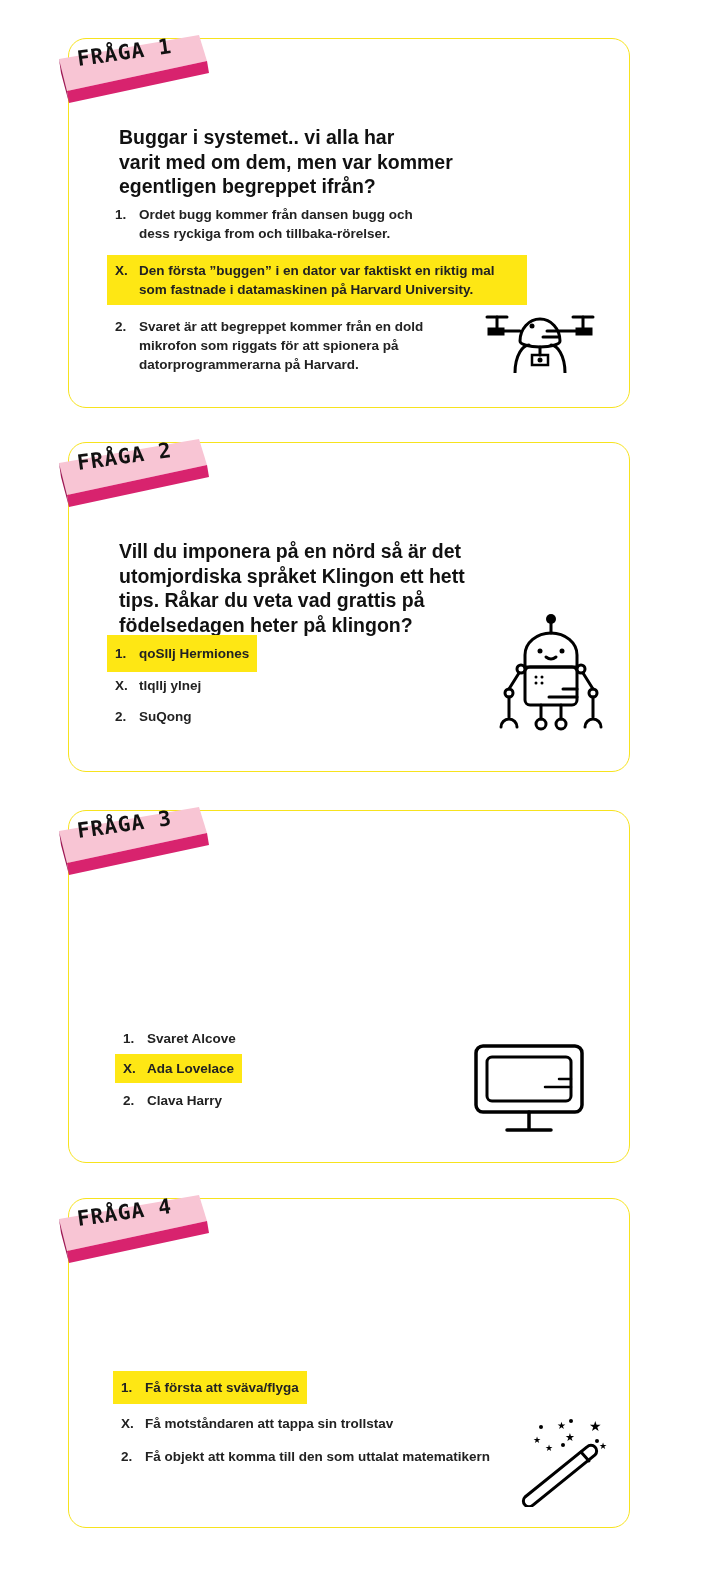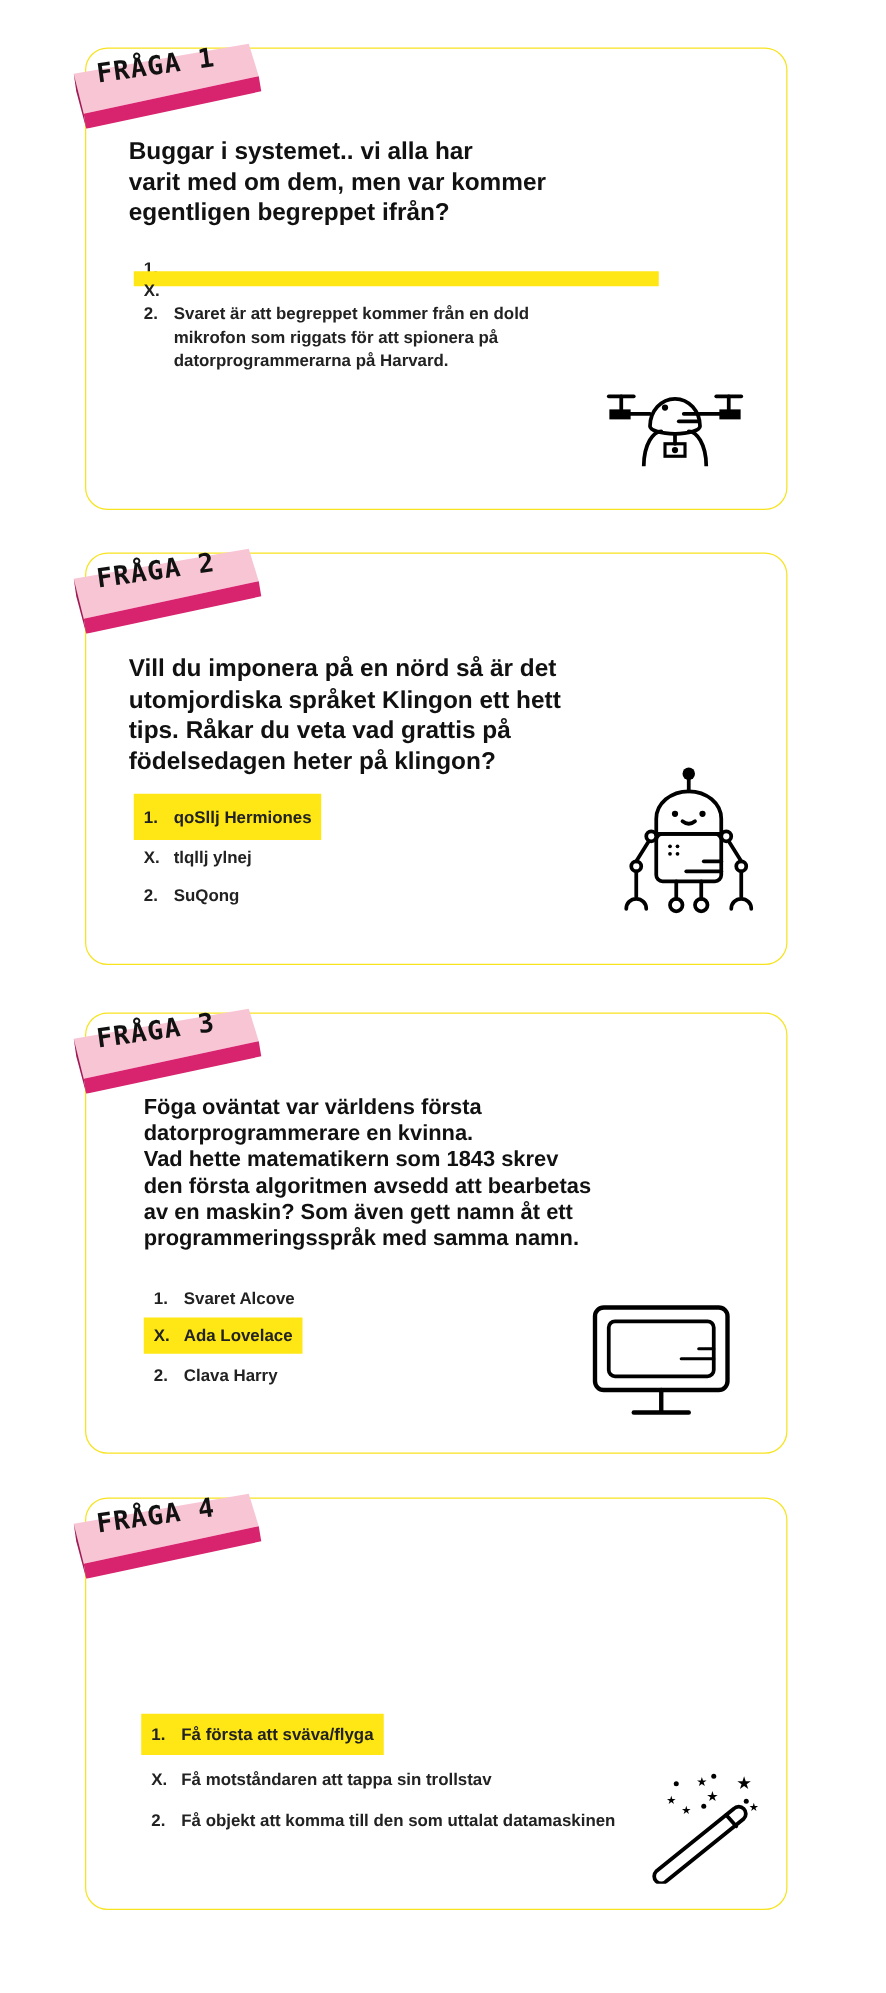--- a/index.html
+++ b/index.html
@@ -6,21 +6,21 @@
   body { width: 709px; height: 1594px; position: relative; overflow: hidden;
          font-family: "Liberation Sans", "DejaVu Sans", sans-serif; color: #111; }
   .card { position: absolute; left: 68px; width: 562px; border: 1.5px solid #f7e31e;
           border-radius: 18px; box-sizing: border-box; background: #fff; }
   .tag { position: absolute; left: -12px; top: -6px; width: 160px; height: 62px; }
   .tag svg { display: block; }
   .tag-text { position: absolute; left: 22px; top: 14px; font-family: "DejaVu Sans Mono", monospace;
               font-weight: bold; font-size: 21px; letter-spacing: 1px; transform: rotate(-8deg);
               transform-origin: left bottom; color: #111; }
   .question { position: absolute; font-weight: bold; font-size: 19.5px; line-height: 24.5px;
-              color: #111; margin: 0; white-space: pre-line; }
+              color: #111; margin: 16px; white-space: pre-line; }
   .answers { position: absolute; list-style: none; margin: 0; padding: 0; }
   .answer { position: relative; font-size: 13.5px; line-height: 19px; padding: 0 8px 0 32px;
             margin-bottom: 12px; font-weight: bold; color: #222; }
   .answer.hl { background: #fee714; }
   .answer .mk { position: absolute; left: 8px; top: 0; }
   .illus { position: absolute; }
 </style>
 </head>
 <body>
 
@@ -32,23 +32,25 @@
       <polygon points="2,26 10,58 12,70 4,40" fill="#a01a55"></polygon>
     </svg>
     <span class="tag-text">FRÅGA 1</span>
   </div>
   <p class="question" style="left:34px;top:70px;">Buggar i systemet.. vi alla har
 varit med om dem, men var kommer
 egentligen begreppet ifrån?</p>
   <ul class="answers" style="left:38px;top:166px;width:420px;">
     <li class="answer" style="padding-right:80px;">
       <span class="mk">1.</span>
+      <span>Ordet bugg kommer från dansen bugg och dess ryckiga from och tillbaka-rörelser.</span>
     </li>
     <li class="answer hl" style="padding-top:6px;padding-bottom:6px;">
       <span class="mk" style="top:6px;">X.</span>
+      <span>Den första ”buggen” i en dator var faktiskt en riktig mal som fastnade i datamaskinen på Harvard University.</span>
     </li>
     <li class="answer" style="padding-right:100px;">
       <span class="mk">2.</span>
       <span>Svaret är att begreppet kommer från en dold mikrofon som riggats för att spionera på datorprogrammerarna på Harvard.</span>
     </li>
   </ul>
   <div class="illus" style="left:416px;top:268px;">
     <svg width="110" height="66" viewBox="0 0 110 66" fill="none" stroke="#000" stroke-width="3" stroke-linecap="round">
       <line x1="2" y1="10" x2="22" y2="10"></line>
         <line x1="12" y1="10" x2="12" y2="24"></line>
@@ -133,26 +135,20 @@
 
 <section class="card" style="top:810px;height:353px;">
   <div class="tag">
     <svg width="160" height="70" viewBox="0 0 160 70">
       <polygon points="2,26 142,2 150,28 10,58" fill="#f8c5d4"></polygon>
       <polygon points="10,58 150,28 152,40 12,70" fill="#d8236e"></polygon>
       <polygon points="2,26 10,58 12,70 4,40" fill="#a01a55"></polygon>
     </svg>
     <span class="tag-text">FRÅGA 3</span>
   </div>
-  <p class="question" style="left:46px;top:64px;font-size:17.5px;line-height:21px;">Föga oväntat var världens första
-datorprogrammerare en kvinna.
-Vad hette matematikern som 1843 skrev
-den första algoritmen avsedd att bearbetas
-av en maskin? Som även gett namn åt ett
-programmeringsspråk med samma namn.</p>
   <ul class="answers" style="left:46px;top:218px;width:300px;">
     <li class="answer" style="margin-bottom:6px;">
       <span class="mk">1.</span>
       <span>Svaret Alcove</span>
     </li>
     <li class="answer hl" style="display:inline-block;padding-top:5px;padding-bottom:5px;margin-bottom:8px;">
       <span class="mk" style="top:5px;">X.</span>
       <span>Ada Lovelace</span>
     </li>
     <li class="answer">
@@ -185,21 +181,21 @@
     <li class="answer hl" style="display:inline-block;padding-top:7px;padding-bottom:7px;margin-bottom:10px;">
       <span class="mk" style="top:7px;">1.</span>
       <span>Få första att sväva/flyga</span>
     </li>
     <li class="answer" style="margin-bottom:14px;">
       <span class="mk">X.</span>
       <span>Få motståndaren att tappa sin trollstav</span>
     </li>
     <li class="answer">
       <span class="mk">2.</span>
-      <span>Få objekt att komma till den som uttalat datamaskinen</span>
+      <span>Få objekt att komma till den som uttalat matematikern</span>
     </li>
   </ul>
   <div class="illus" style="left:450px;top:218px;">
     <svg width="90" height="90" viewBox="0 0 90 90" fill="none" stroke="#000" stroke-width="3" stroke-linecap="round">
       <path d="M6,80 L68,30 A5,5 0 0 1 76,38 L14,88 A5,5 0 0 1 6,80 Z"></path>
       <line x1="62" y1="35" x2="70" y2="44"></line>
       <g fill="#000" stroke="none">
         <circle cx="22" cy="10" r="2"></circle>
         <circle cx="52" cy="4" r="2"></circle>
         <circle cx="78" cy="24" r="2"></circle>

